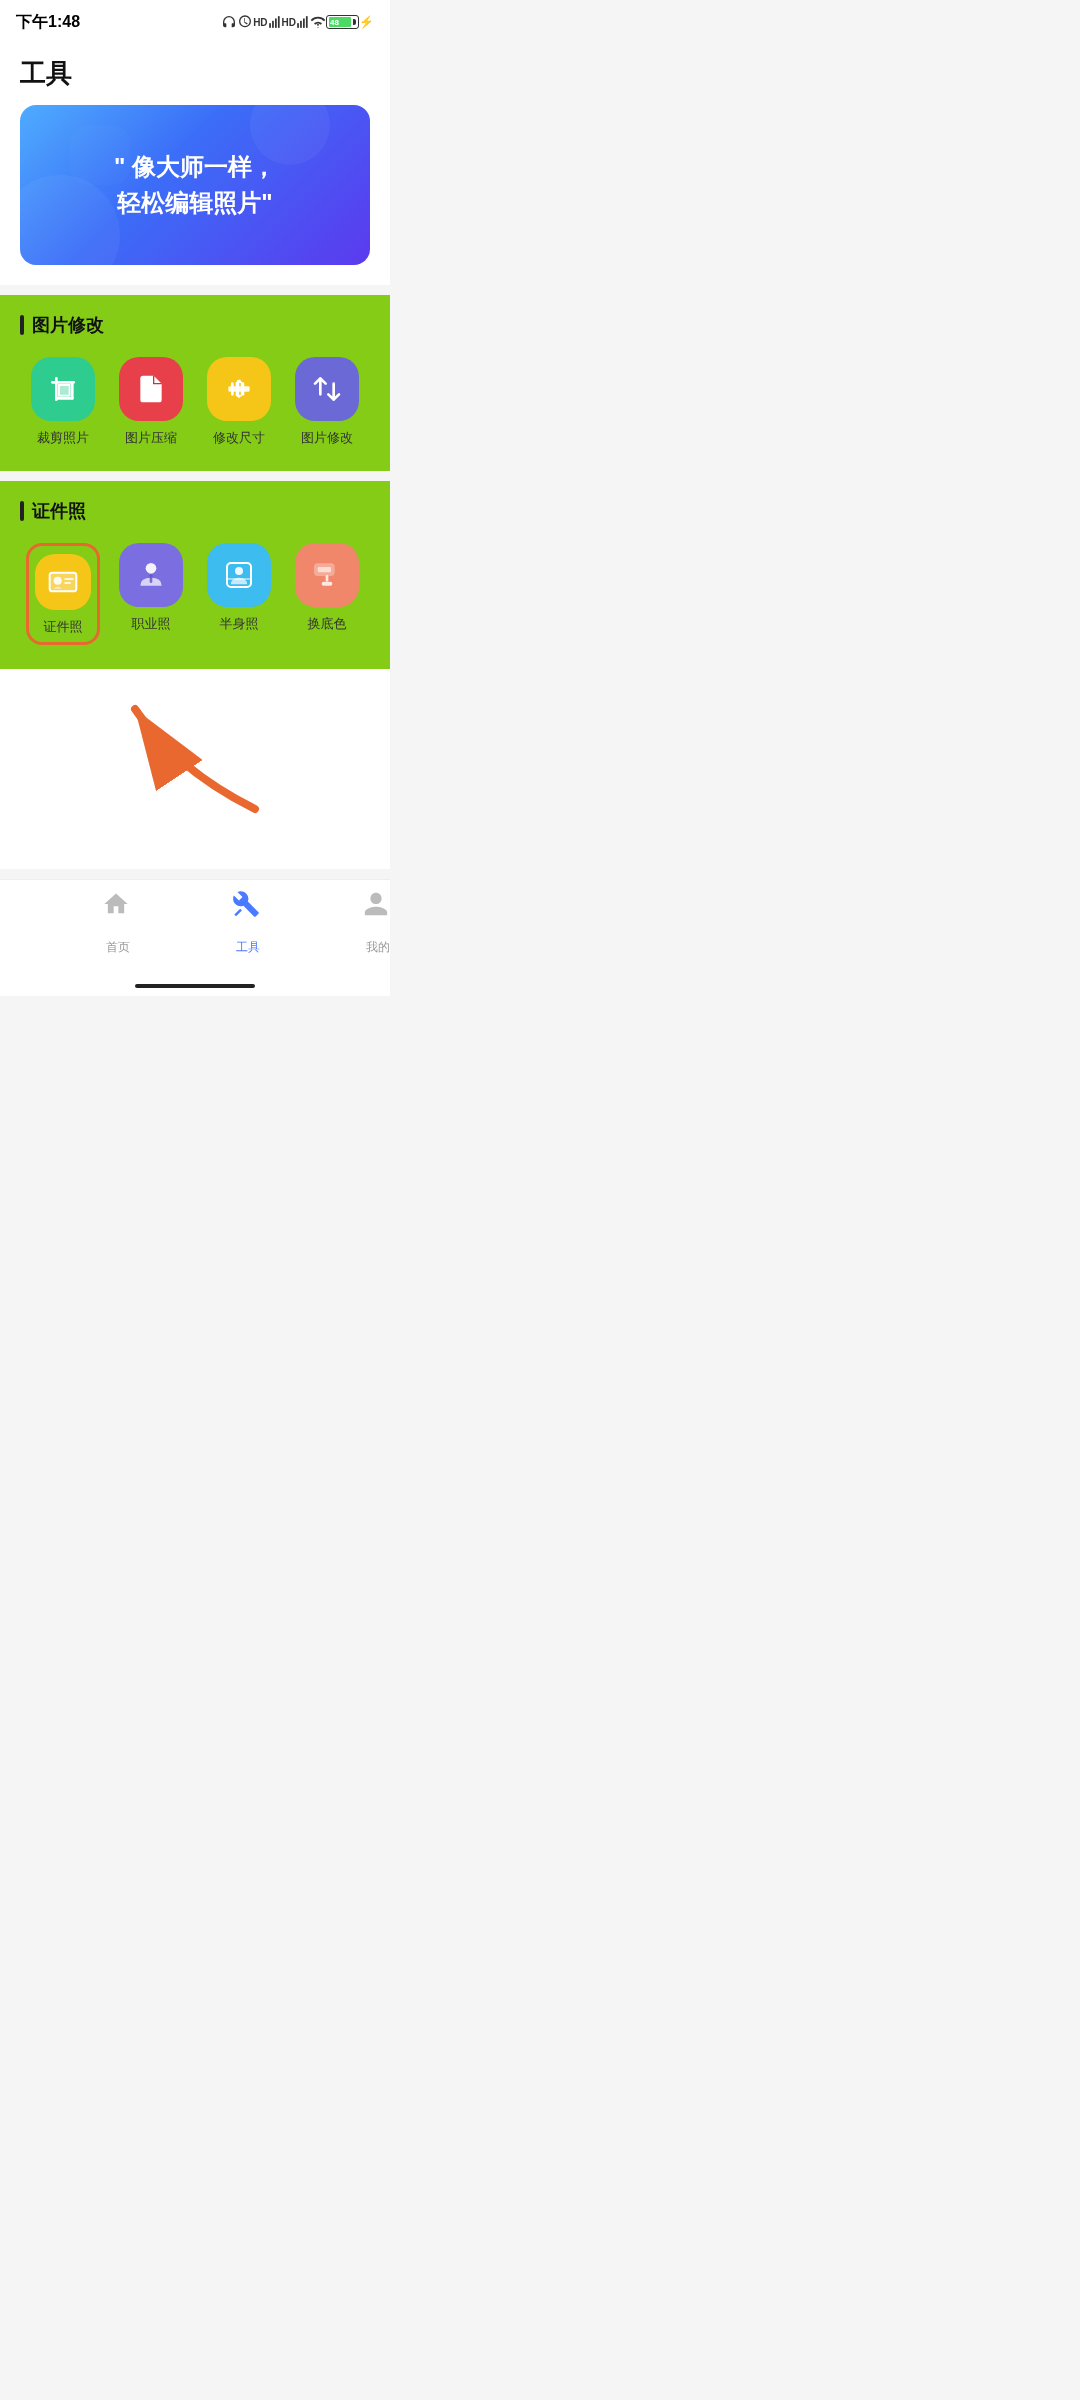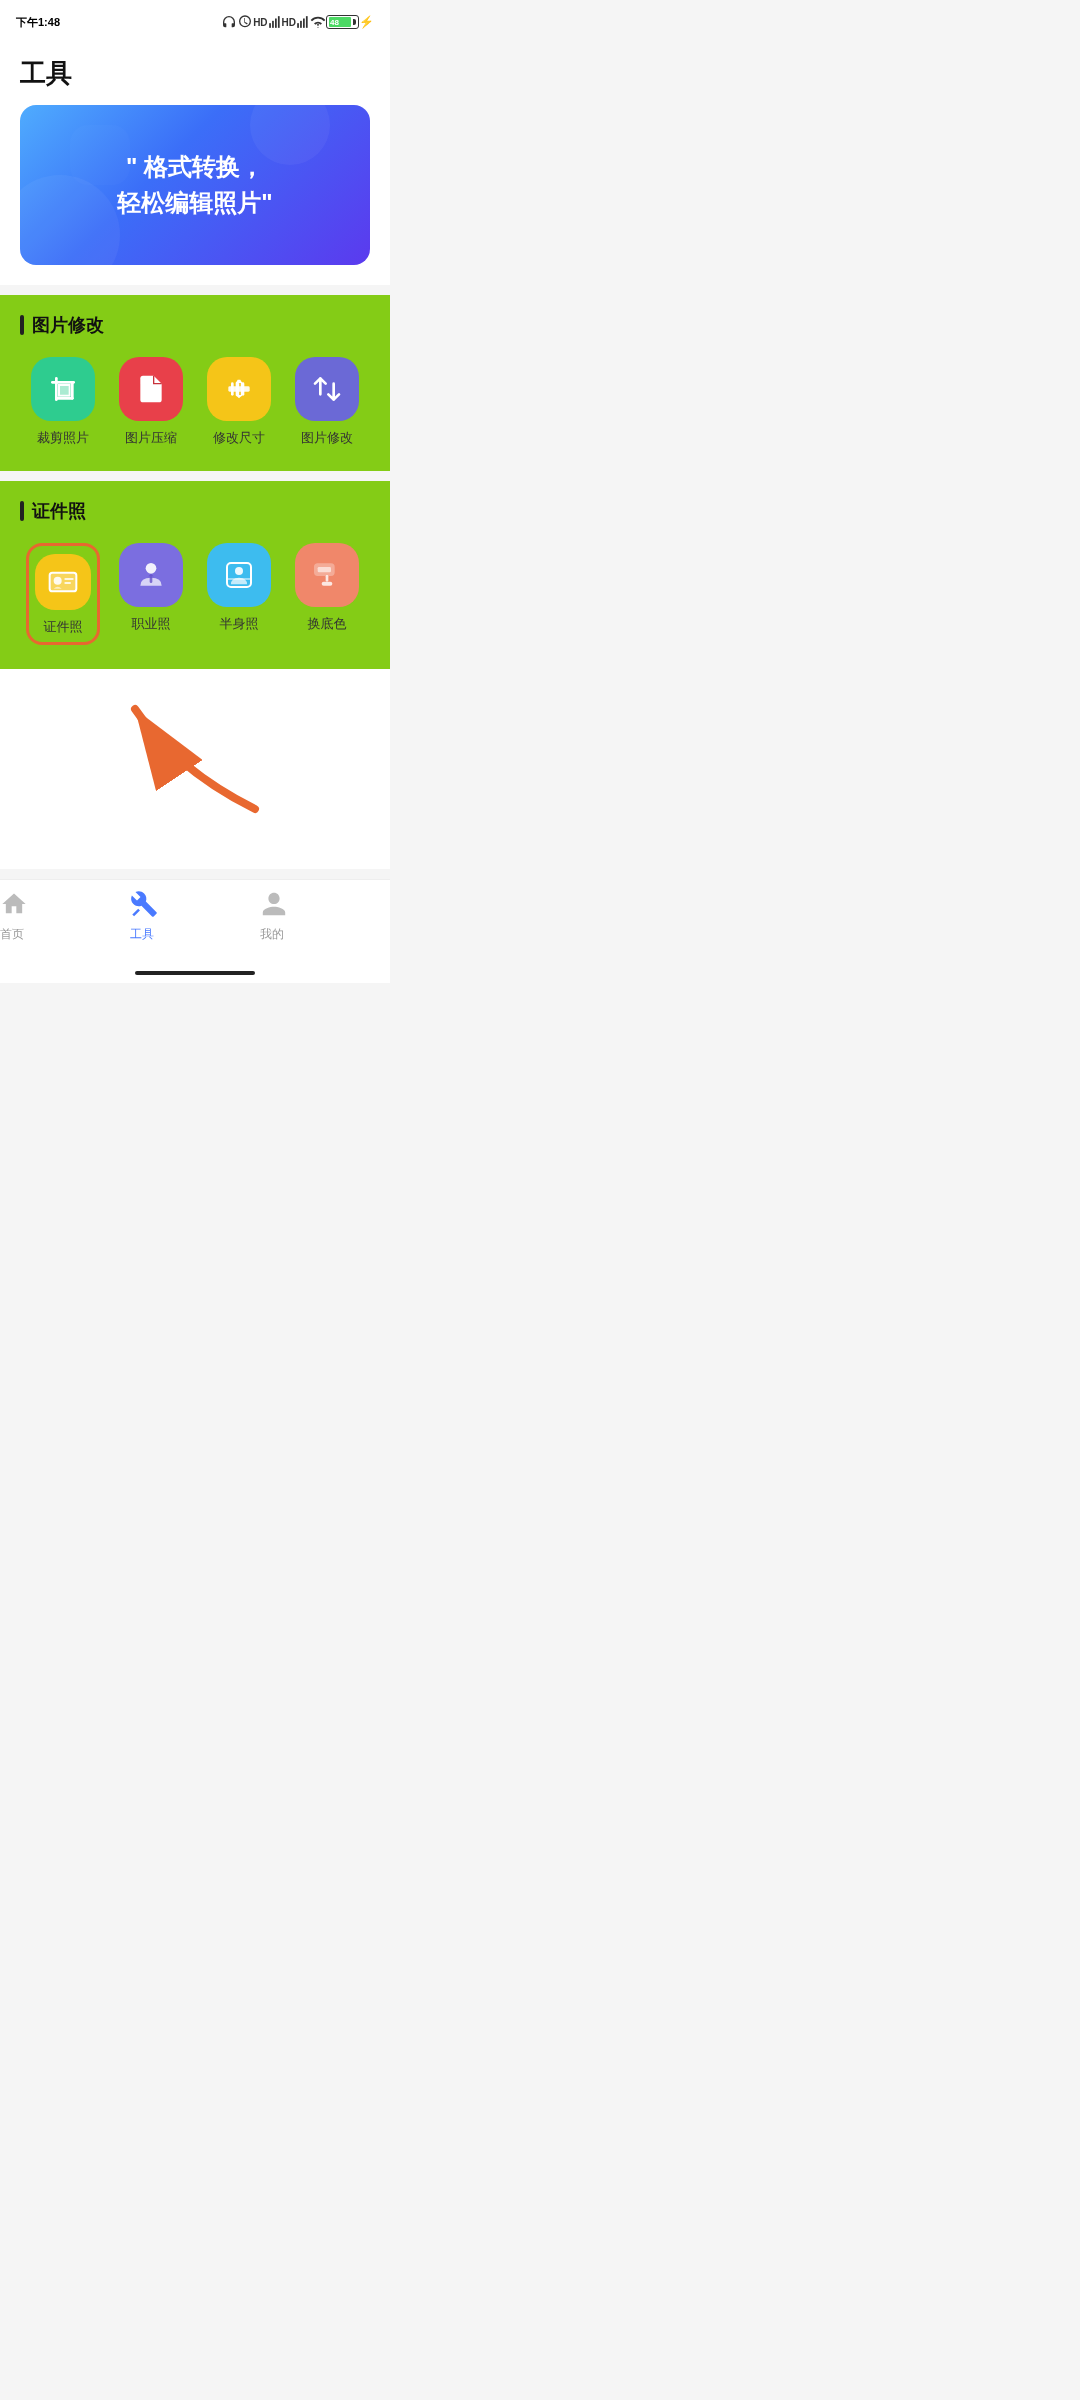--- a/index.html
+++ b/index.html
@@ -17,21 +17,21 @@
     .status-bar {
       background: #fff;
       height: 44px;
       display: flex;
       align-items: center;
       justify-content: space-between;
       padding: 0 16px;
       font-size: 14px;
       font-weight: 600;
     }
-    .status-time { font-weight: 700; font-size: 11px; }
+    .status-time { font-weight: 700; font-size: 16px; }
     .status-icons { display: flex; align-items: center; gap: 0; font-size: 12px; }
     .battery {
       display: inline-flex; align-items: center; gap: 1px;
       border: 1.5px solid #333; border-radius: 3px; padding: 1px 2px;
       position: relative; font-size: 10px; font-weight: 700;
     }
     .battery-fill {
       width: 22px; height: 10px; background: #4cd964; border-radius: 1px;
     }
     .battery-tip {
@@ -167,22 +167,22 @@
       border-top: 1px solid #eee;
       display: flex;
       align-items: center;
       justify-content: space-around;
       padding: 10px 0 20px;
       margin-top: 10px;
     }
     .nav-item {
       display: flex;
       flex-direction: column;
-      align-items: flex-start;
-      gap: 8px;
+      align-items: flex-end;
+      gap: 21px;
       cursor: pointer;
       flex: 1;
     }
     .nav-icon { width: 28px; height: 28px; }
     .nav-label { font-size: 12px; color: #999; }
     .nav-label.active { color: #4a7aff; }
 
     
     .bottom-indicator {
       height: 20px;
@@ -245,21 +245,21 @@
 <div class="page-title-section">
   <h1 class="page-title">工具</h1>
 </div>
 
 <div class="banner-section">
   <div class="banner">
     <div class="banner-deco banner-deco1"></div>
     <div class="banner-deco banner-deco2"></div>
     <div class="banner-deco banner-deco3"></div>
     <div class="banner-text">
-      <div>" <span>格式转换，</span></div>
+      <div>" <span>像大师一样，</span></div>
       <div><span>轻松编辑照片</span>"</div>
     </div>
   </div>
 </div>
 
 <div class="section">
   <div class="section-header">
     <div class="section-bar"></div>
     <span class="section-title">图片修改</span>
   </div>

